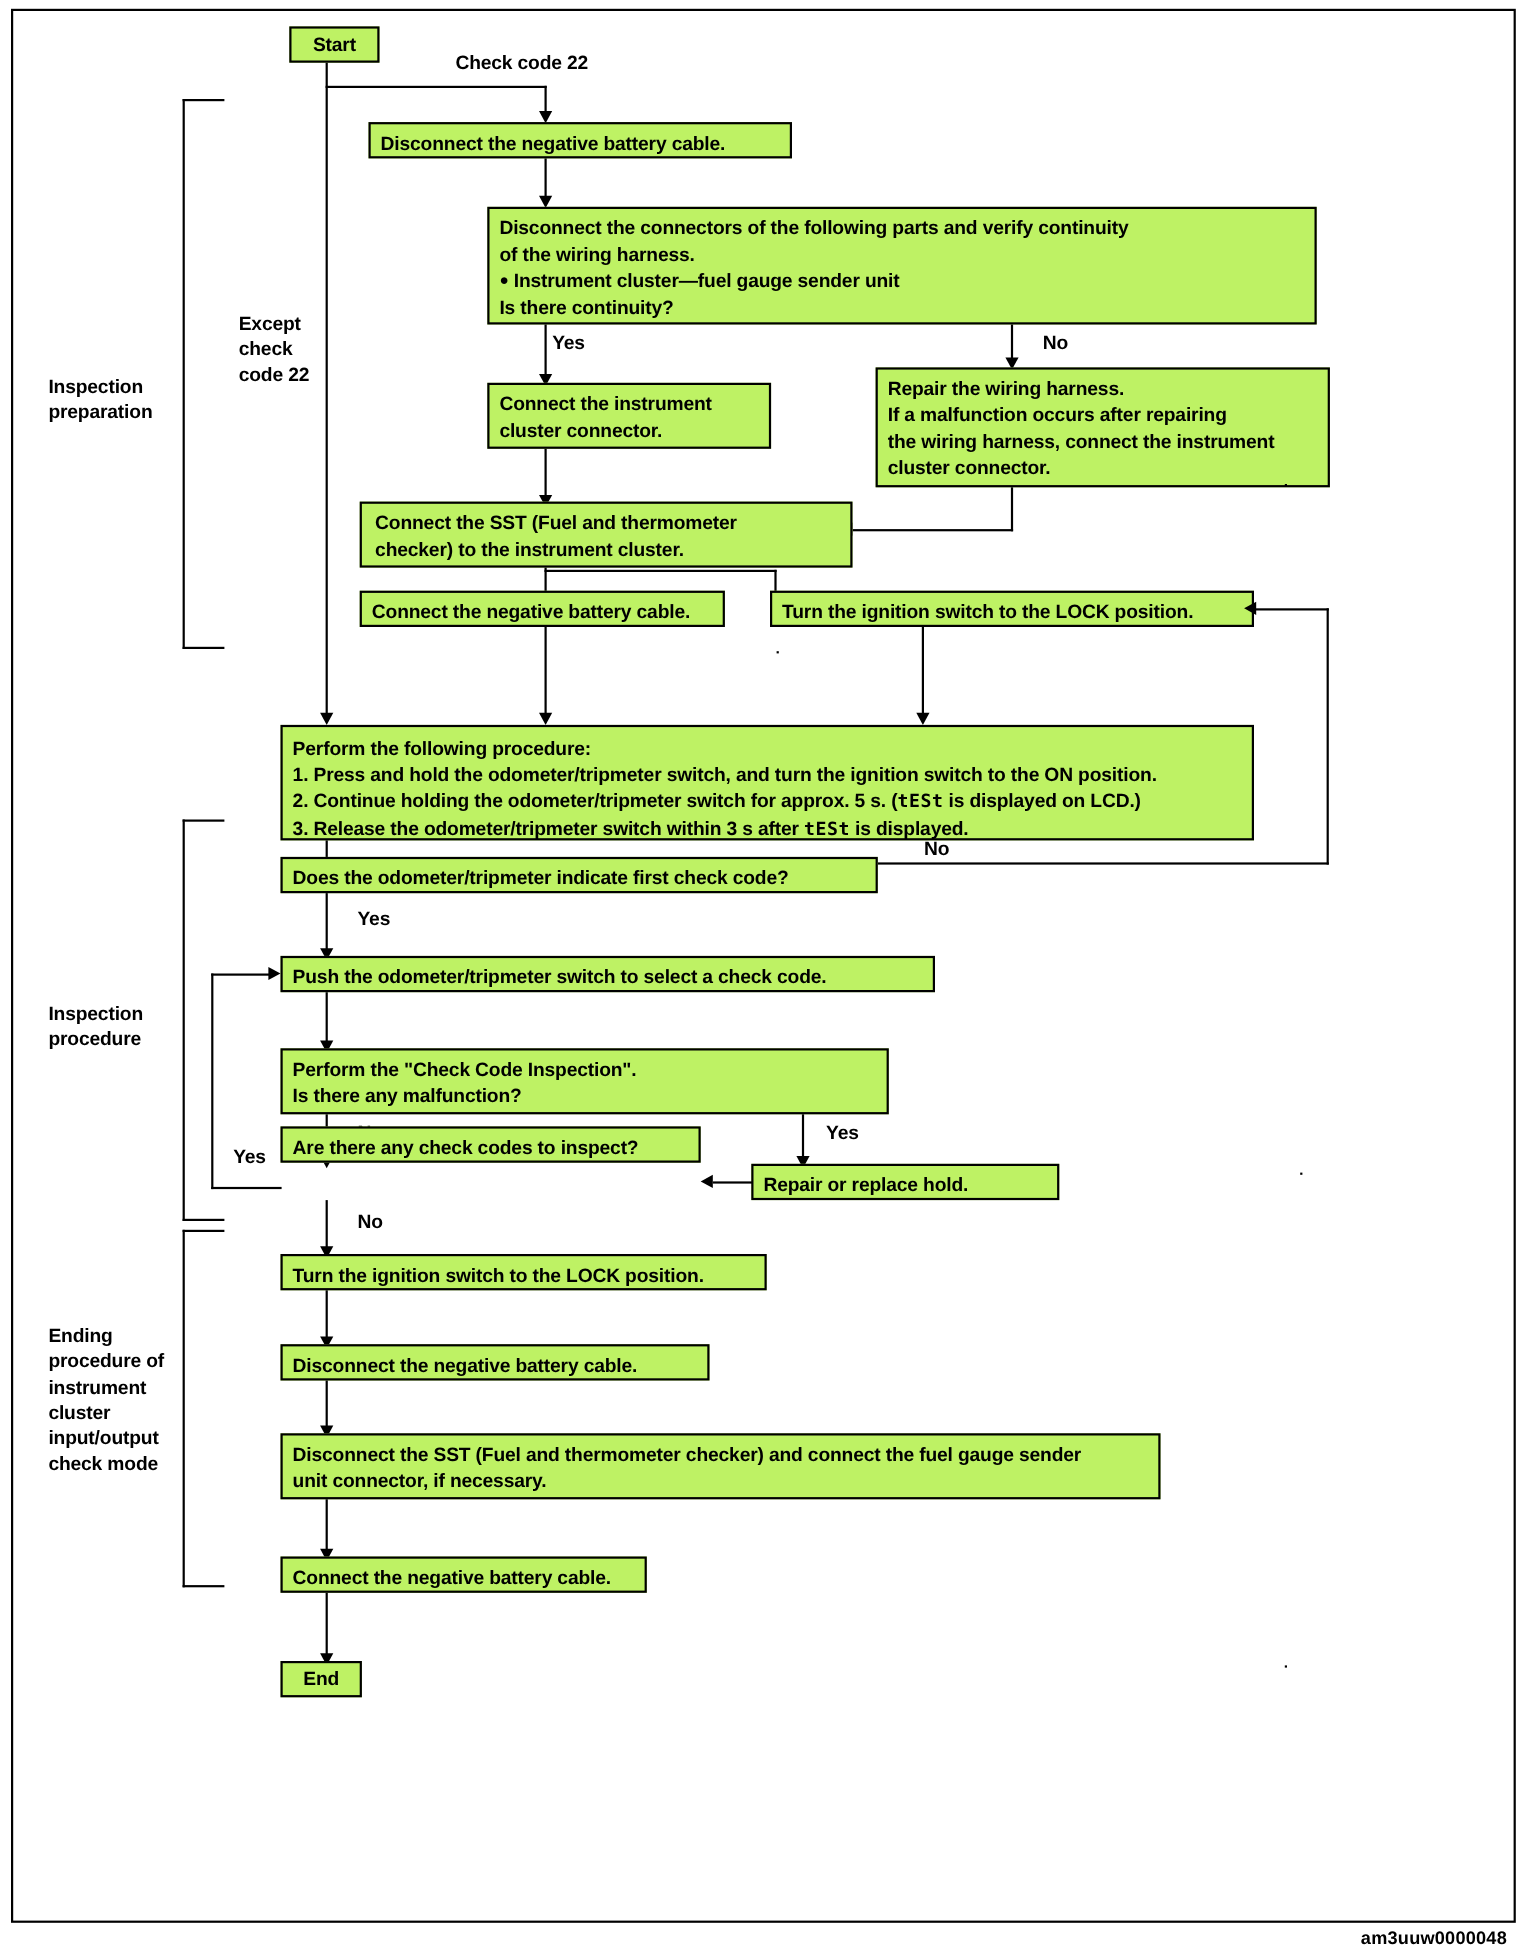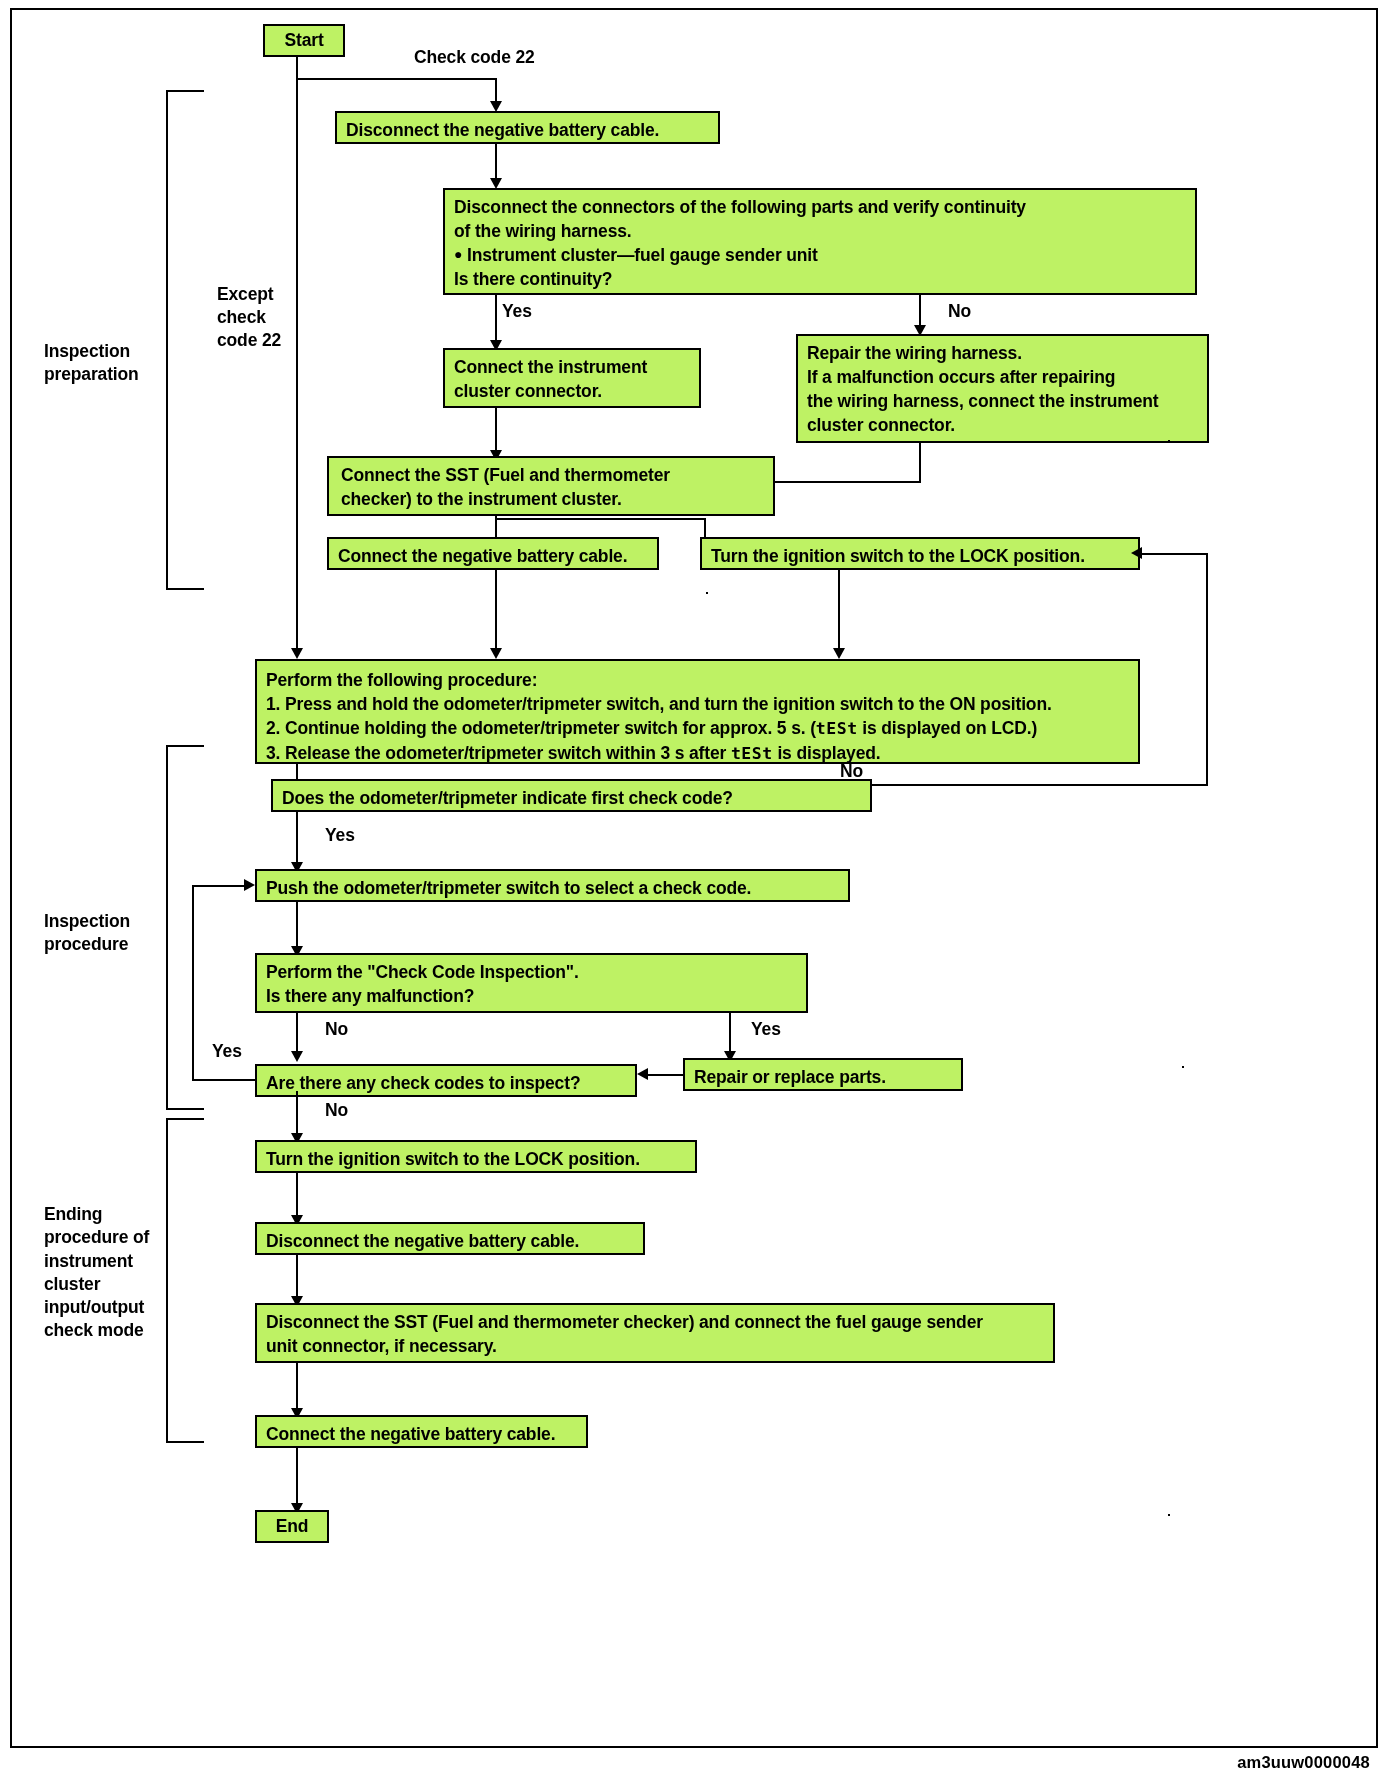--- a/index.html
+++ b/index.html
@@ -204,21 +204,21 @@
   <div class="box" style="left:255px;top:659px;width:885px;height:105px;padding-top:7px;">
     <div>Perform the following procedure:</div>
     <div>1. Press and hold the odometer/tripmeter switch, and turn the ignition switch to the ON position.</div>
     <div><span>2. Continue holding the odometer/tripmeter switch for approx. 5 s. (</span><span class="lcd">tESt</span><span> is displayed on LCD.)</span></div>
     <div><span>3. Release the odometer/tripmeter switch within 3 s after </span><span class="lcd">tESt</span><span> is displayed.</span></div>
   </div>
 
   <div class="vline" style="left:296px;top:764px;height:46px;"></div>
   <div class="arrow-d" style="left:291px;top:802px;"></div>
 
-  <div class="box" style="left:255px;top:779px;width:601px;height:33px;margin-left:16px;">
+  <div class="box" style="left:255px;top:779px;width:543px;height:33px;">
     <span>Does the odometer/tripmeter indicate first check code?</span>
   </div>
   <div class="lbl" style="left:840px;top:760px;">No</div>
   <div class="lbl" style="left:325px;top:824px;">Yes</div>
 
   <div class="vline" style="left:296px;top:812px;height:58px;"></div>
   <div class="arrow-d" style="left:291px;top:862px;"></div>
 
   <div class="box" style="left:255px;top:869px;width:595px;height:33px;">
     <span>Push the odometer/tripmeter switch to select a check code.</span>
@@ -239,28 +239,28 @@
 
   <div class="lbl" style="left:325px;top:1018px;">No</div>
   <div class="lbl" style="left:751px;top:1018px;">Yes</div>
 
   <div class="vline" style="left:296px;top:1013px;height:44px;"></div>
   <div class="arrow-d" style="left:291px;top:1051px;"></div>
 
   <div class="vline" style="left:729px;top:1013px;height:44px;"></div>
   <div class="arrow-d" style="left:724px;top:1051px;"></div>
 
-  <div class="box" style="left:255px;top:1064px;width:382px;height:33px;">
+  <div class="box" style="left:255px;top:1024px;width:382px;height:33px;">
     <span>Are there any check codes to inspect?</span>
   </div>
   <div class="lbl" style="left:212px;top:1040px;">Yes</div>
   <div class="lbl" style="left:325px;top:1099px;">No</div>
 
   <div class="box" style="left:683px;top:1058px;width:280px;height:33px;">
-    <span>Repair or replace parts.</span>
+    <span>Repair or replace hold.</span>
   </div>
   <div class="hline" style="left:648px;top:1074px;width:36px;"></div>
   <div class="arrow-l" style="left:637px;top:1068px;"></div>
 
   <div class="vline" style="left:296px;top:1091px;height:49px;"></div>
   <div class="arrow-d" style="left:291px;top:1133px;"></div>
 
   <div class="box" style="left:255px;top:1140px;width:442px;height:33px;">
     <span>Turn the ignition switch to the LOCK position.</span>
   </div>

